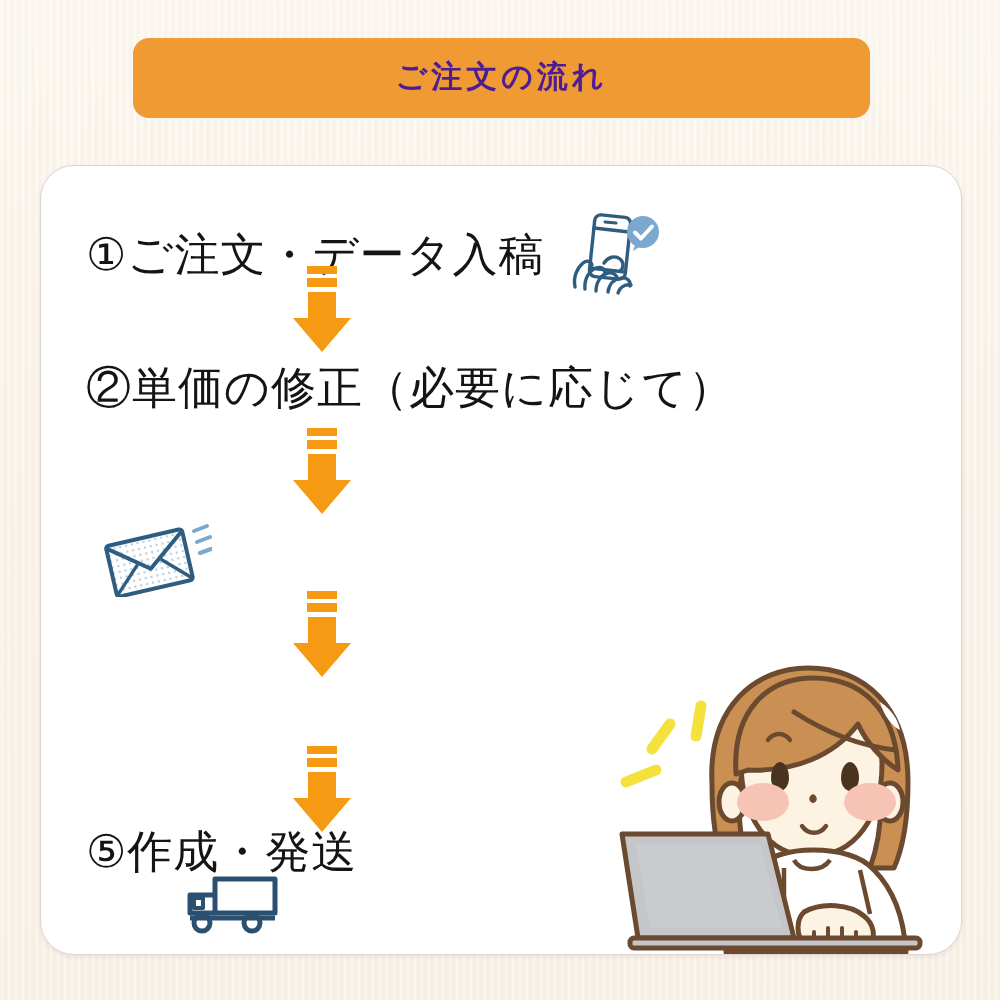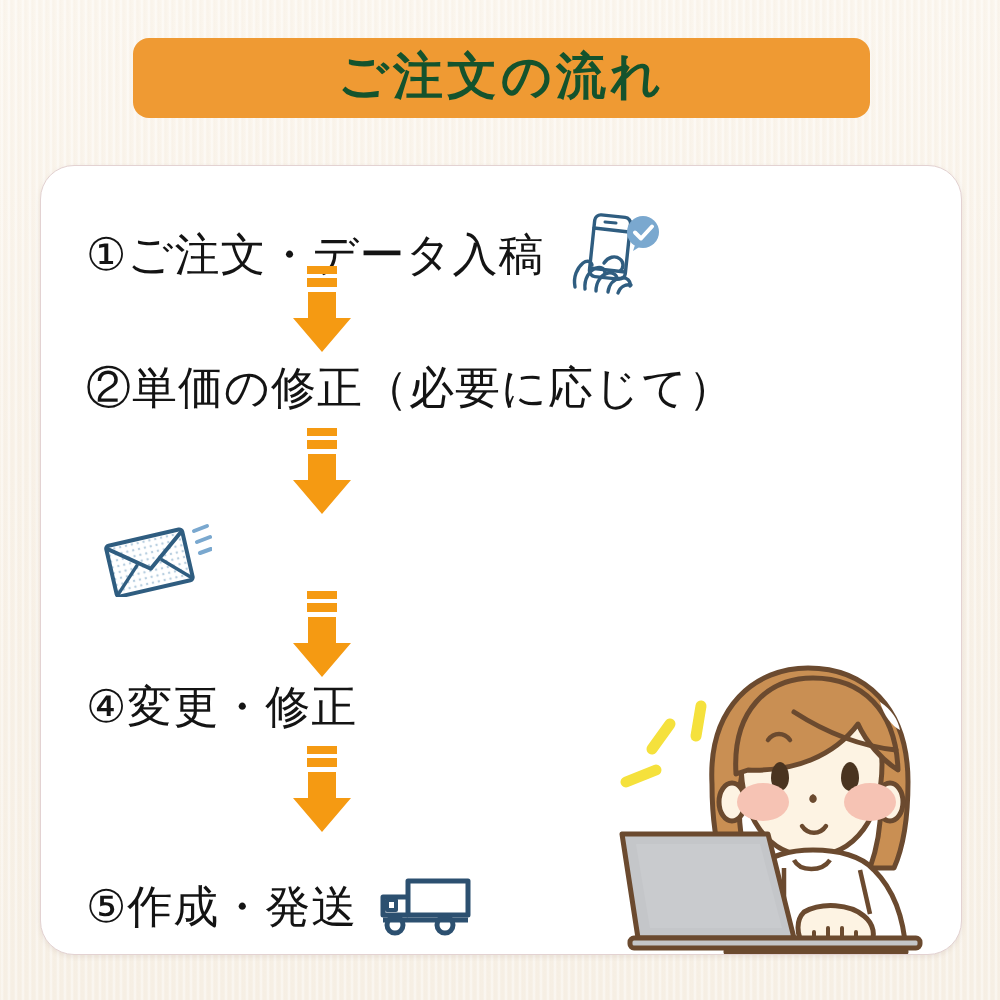--- a/index.html
+++ b/index.html
@@ -26,22 +26,22 @@
 
   
   .banner{
     position:absolute;
     left:133px;top:38px;width:737px;height:80px;
     border-radius:16px;
     display:flex;align-items:center;justify-content:center;
     box-sizing:border-box;
   }
   .banner-title{
-    color:#14532d;
-    font-size:50px;
+    color:#4c1d95;
+    font-size:31px;
     font-weight:700;
     letter-spacing:4px;
     line-height:1;
     white-space:nowrap;
     padding-bottom:4px;
   }
 
   
   .card{
     position:absolute;
@@ -72,21 +72,21 @@
   .step-icon{
     margin-left:18px;
     display:inline-flex;
     align-items:center;
   }
 
   .s1{top:45px;}
   .s2{top:200px;font-family:Liberation Serif, serif;}
   .s3{top:355px;}
   .s4{top:518px;}
-  .s5{top:710px;}
+  .s5{top:663px;flex-direction:column;}
 
   
   .arrow{
     position:absolute;
     left:245px;
     width:72px;height:88px;
   }
   .a1{top:100px;}
   .a2{top:262px;}
   .a3{top:425px;}
@@ -180,23 +180,20 @@
   </div>
 
   <div class="arrow a3">
     <svg width="72" height="88" viewBox="0 0 72 88">
       <rect x="21" y="0" width="30" height="8" fill="#f59a12"></rect>
       <rect x="21" y="12" width="30" height="9" fill="#f59a12"></rect>
       <path d="M22 26 h28 v26 h15 L36 86 L7 52 h15 Z" fill="#f59a12"></path>
     </svg>
   </div>
 
-  <div class="step s4">
-    <span class="step-label">④変更・修正</span>
-  </div>
 
   <div class="arrow a4">
     <svg width="72" height="88" viewBox="0 0 72 88">
       <rect x="21" y="0" width="30" height="8" fill="#f59a12"></rect>
       <rect x="21" y="12" width="30" height="9" fill="#f59a12"></rect>
       <path d="M22 26 h28 v26 h15 L36 86 L7 52 h15 Z" fill="#f59a12"></path>
     </svg>
   </div>
 
   <div class="step s5">

